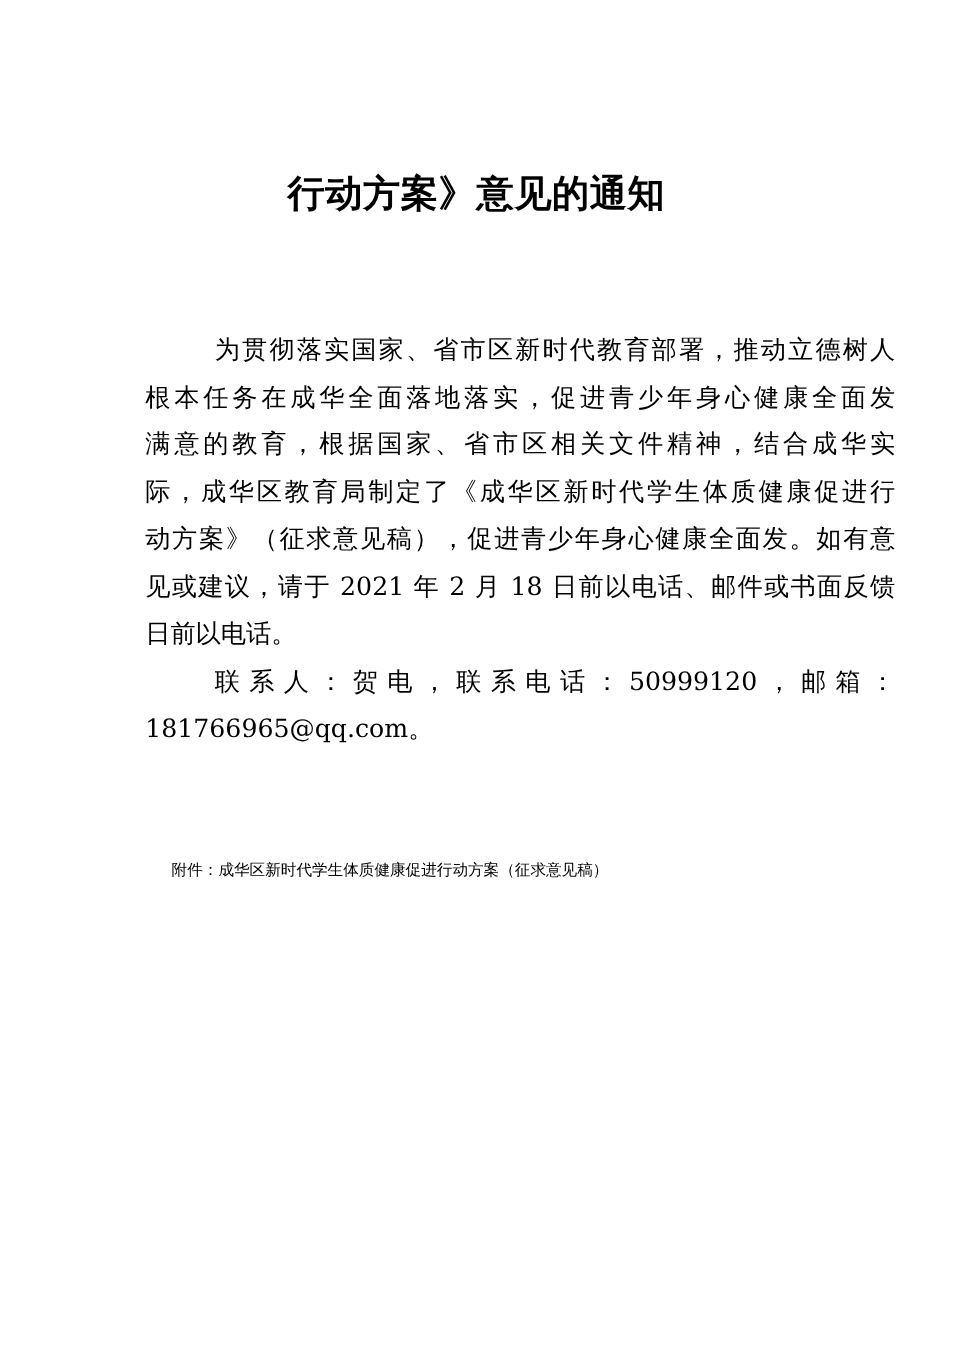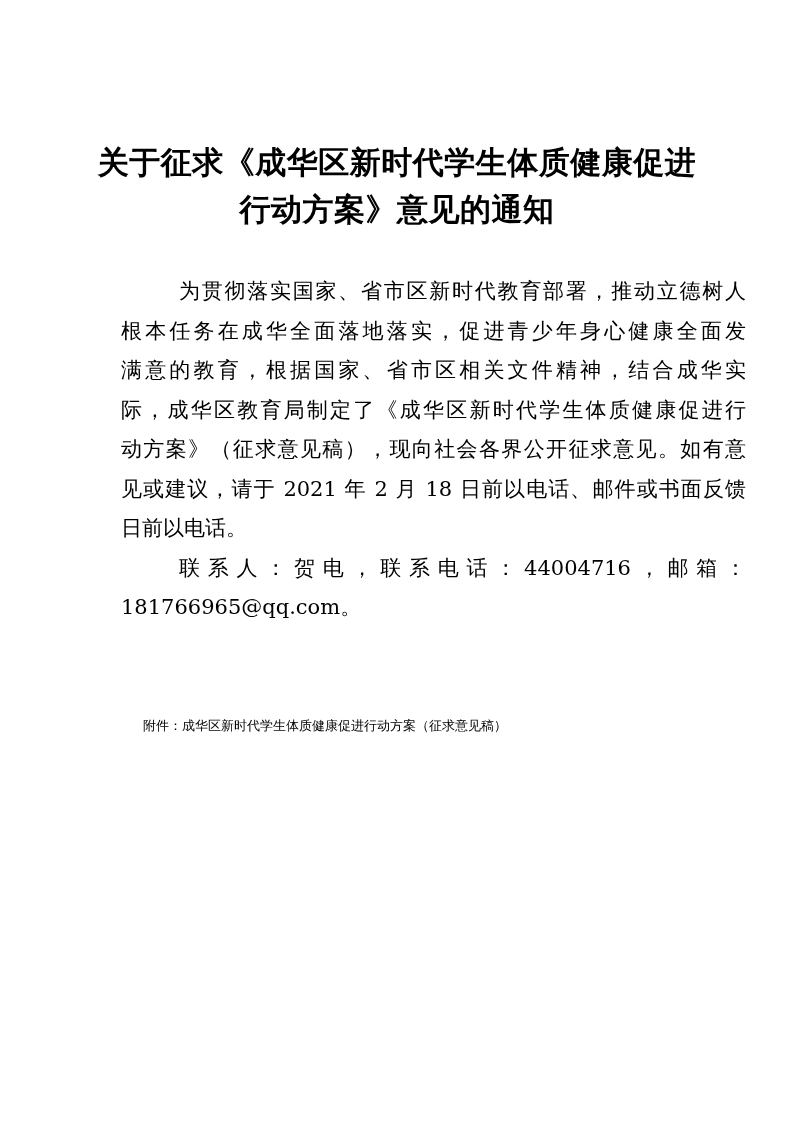--- a/index.html
+++ b/index.html
@@ -67,36 +67,35 @@
     font-size: 21px;
     line-height: 40px;
   }
 </style>
 </head>
 <body>
 
 <div class="page">
 
   <div class="doc-title">
-    <div>关于征求《成华区新时代学生体质健康促进</div>
     <div>行动方案》意见的通知</div>
   </div>
 
   <div class="doc-body">
     <div>
       <div class="bline indent">为贯彻落实国家、省市区新时代教育部署，推动立德树人</div>
       <div class="bline">根本任务在成华全面落地落实，促进青少年身心健康全面发</div>
       <div class="bline">满意的教育，根据国家、省市区相关文件精神，结合成华实</div>
       <div class="bline">际，成华区教育局制定了《成华区新时代学生体质健康促进行</div>
-      <div class="bline">动方案》（征求意见稿），现向社会各界公开征求意见。如有意</div>
+      <div class="bline">动方案》（征求意见稿），促进青少年身心健康全面发。如有意</div>
       <div class="bline">见或建议，请于 2021 年 2 月 18 日前以电话、邮件或书面反馈</div>
       <div class="bline last">日前以电话。</div>
     </div>
     <div>
-      <div class="bline indent">联系人：贺电，联系电话：44004716，邮箱：</div>
+      <div class="bline indent">联系人：贺电，联系电话：50999120，邮箱：</div>
       <div class="bline last">181766965@qq.com。</div>
     </div>
   </div>
 
   <div class="attachment">附件：成华区新时代学生体质健康促进行动方案（征求意见稿）</div>
 
 
 </div>
 
 </body></html>

